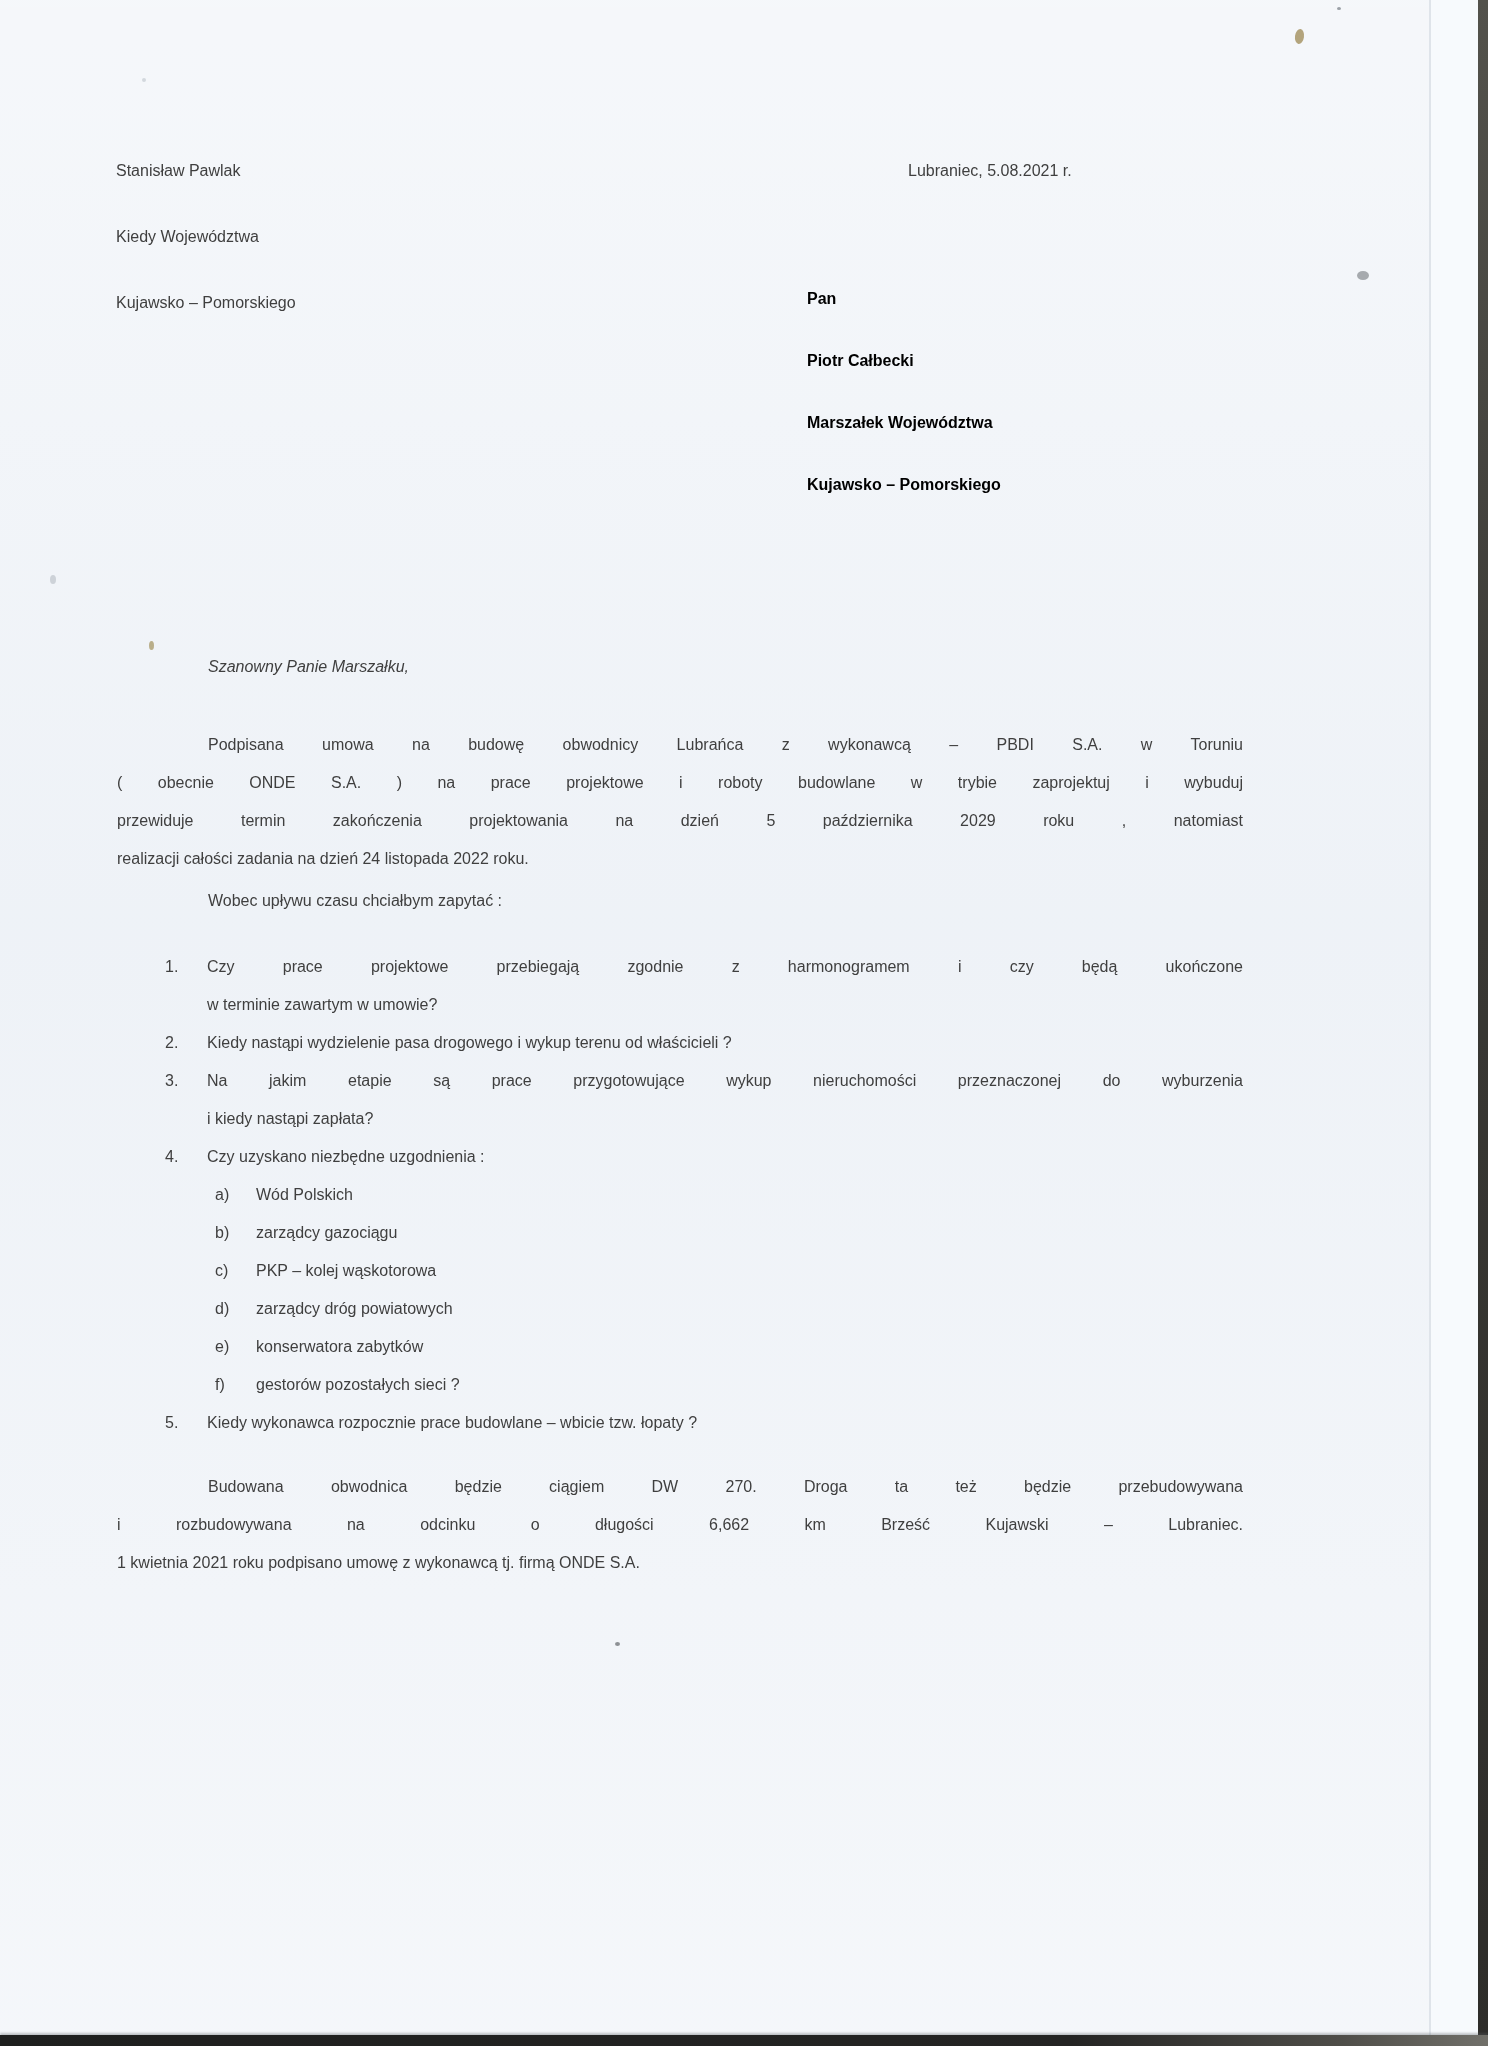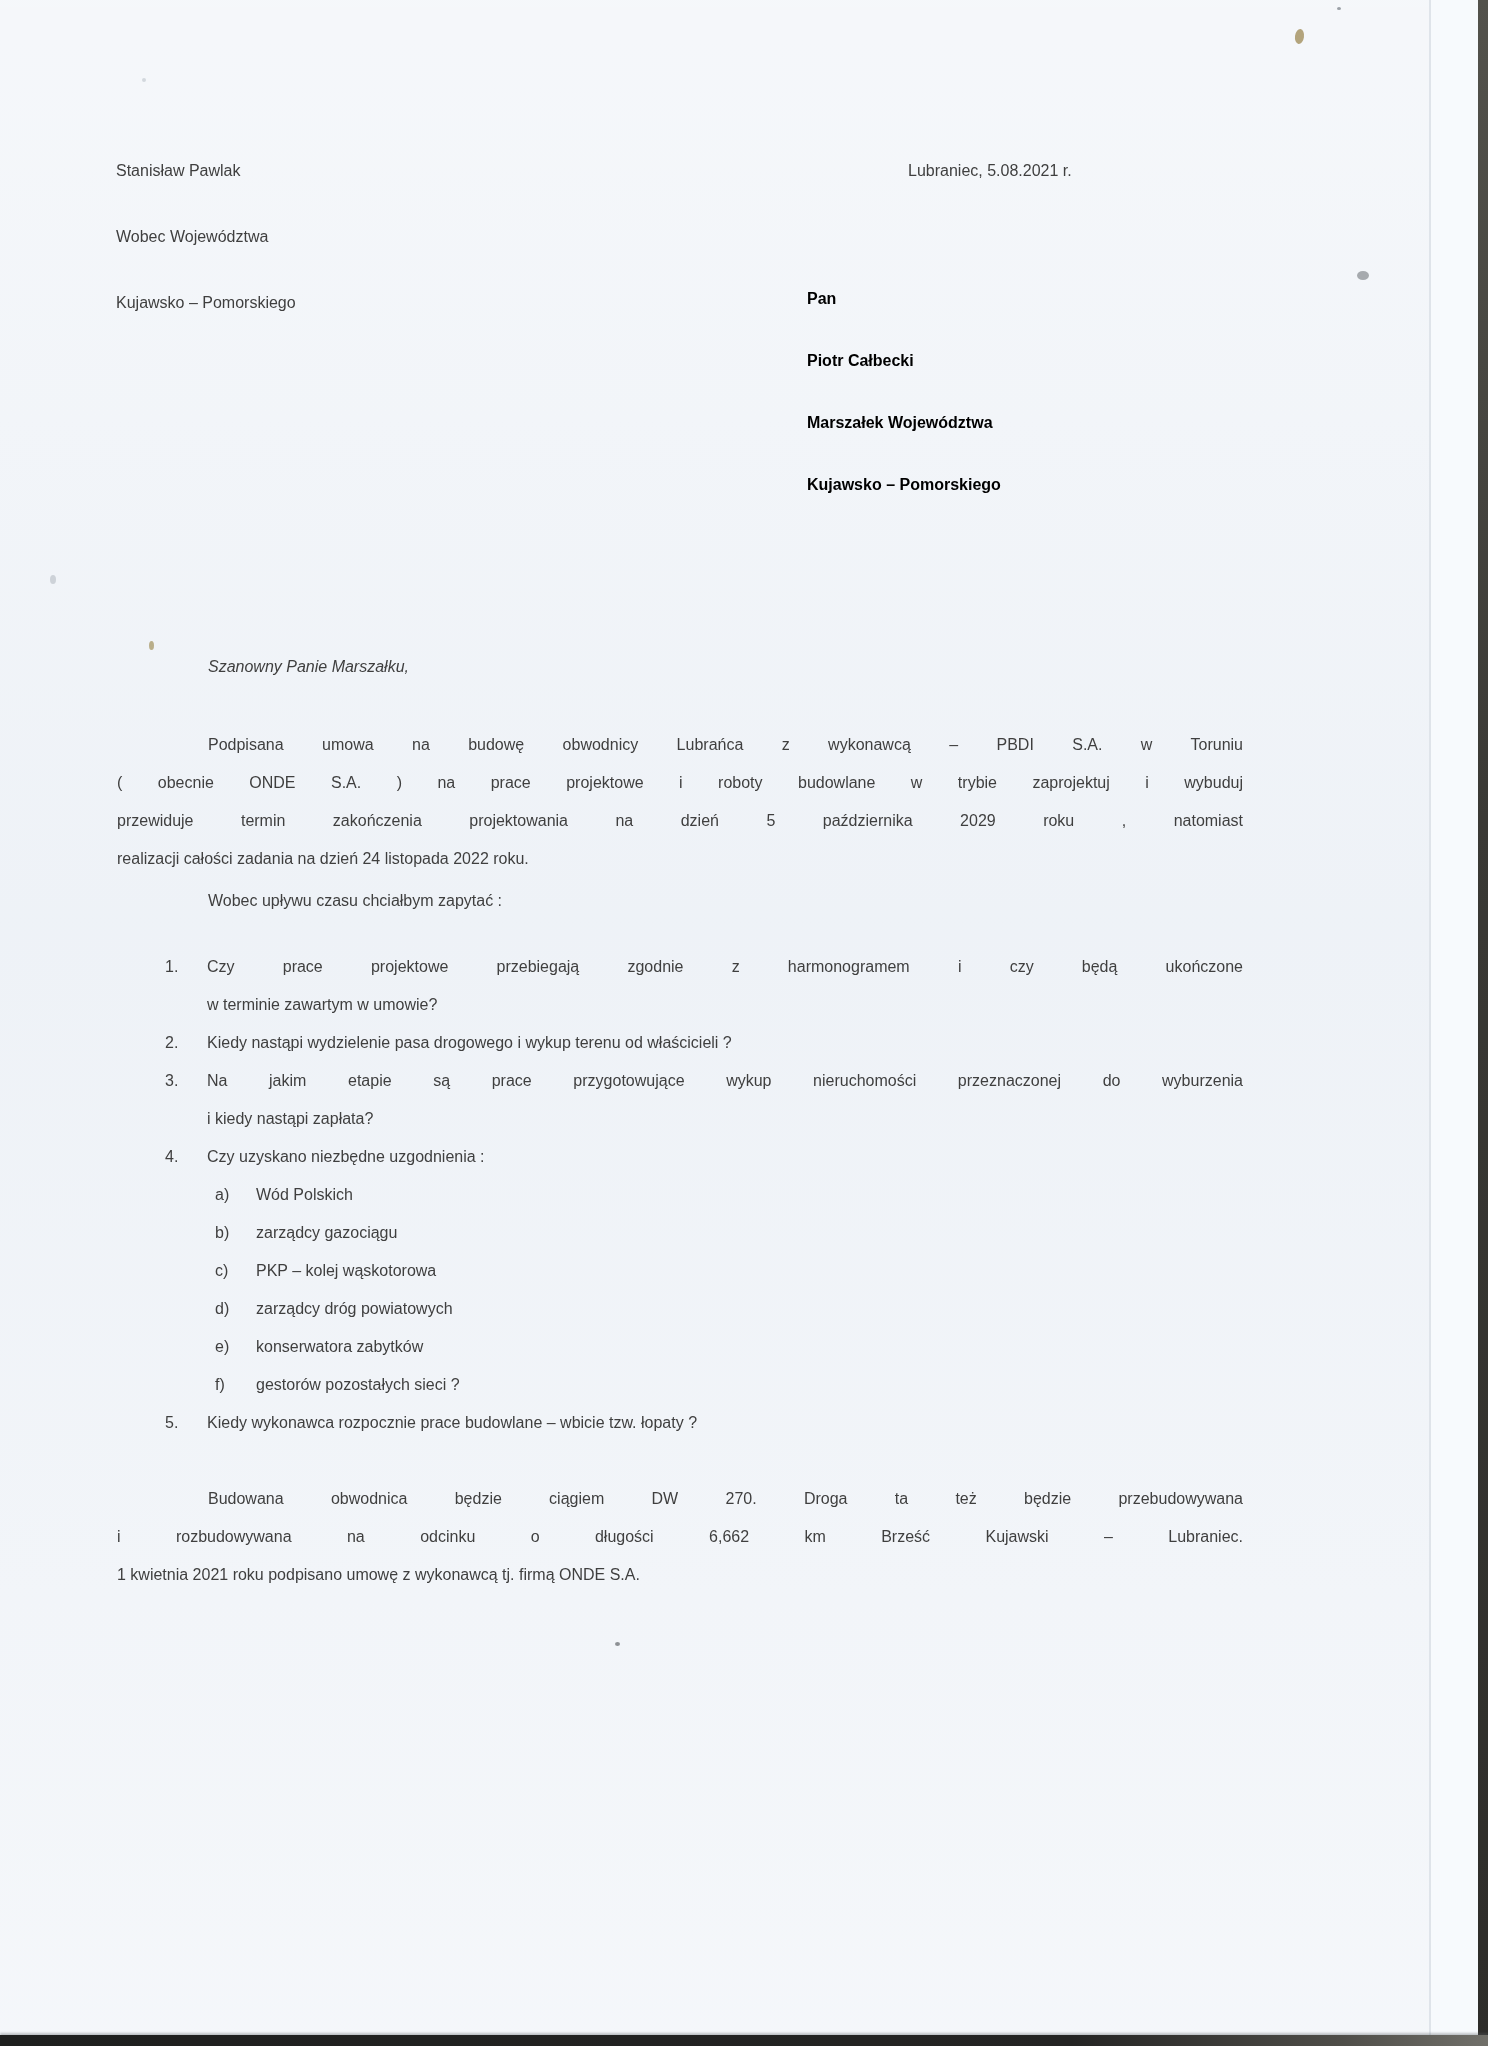--- a/index.html
+++ b/index.html
@@ -27,21 +27,21 @@
 
   .sender{position:absolute;left:116px;top:138px;line-height:66px;}
   .dateline{position:absolute;left:908px;top:138px;line-height:66px;text-align:center;}
   .recipient{position:absolute;left:807px;top:268px;line-height:62px;font-weight:700;color:#000000;}
 
   .content{position:absolute;left:117px;top:648px;width:1126px;line-height:38px;}
   .greeting{padding-left:91px;font-style:italic;}
   .p1{margin-top:40px;}
   .leadin{padding-left:91px;margin-top:4px;}
   .qlist{margin-top:28px;}
-  .p2{margin-top:38px;}
+  .p2{margin-top:26px;}
 
   .jl{text-align:justify;text-align-last:justify;white-space:nowrap;}
   .ind{text-indent:91px;}
 
   .qrow{display:flex;margin-left:48px;}
   .qnum{flex:0 0 42px;}
   .qbody{flex:1 1 auto;min-width:0;}
   .subrow{display:flex;margin-left:98px;}
   .subnum{flex:0 0 41px;}
 
@@ -64,21 +64,21 @@
   .speck-mid{left:615px;top:1642px;width:5px;height:4px;background:#8d9094;}
   .speck-faint{left:142px;top:78px;width:4px;height:4px;background:#d3d8dd;}
 </style>
 </head>
 <body>
 
 <div class="scan">
 
   <div class="sender">
     <div>Stanisław Pawlak</div>
-    <div>Wobec Województwa</div>
+    <div>Kiedy Województwa</div>
     <div>Kujawsko – Pomorskiego</div>
   </div>
 
   <div class="dateline">Lubraniec, 5.08.2021 r.</div>
 
   <div class="recipient">
     <div>Pan</div>
     <div>Piotr Całbecki</div>
     <div>Marszałek Województwa</div>
     <div>Kujawsko – Pomorskiego</div>

